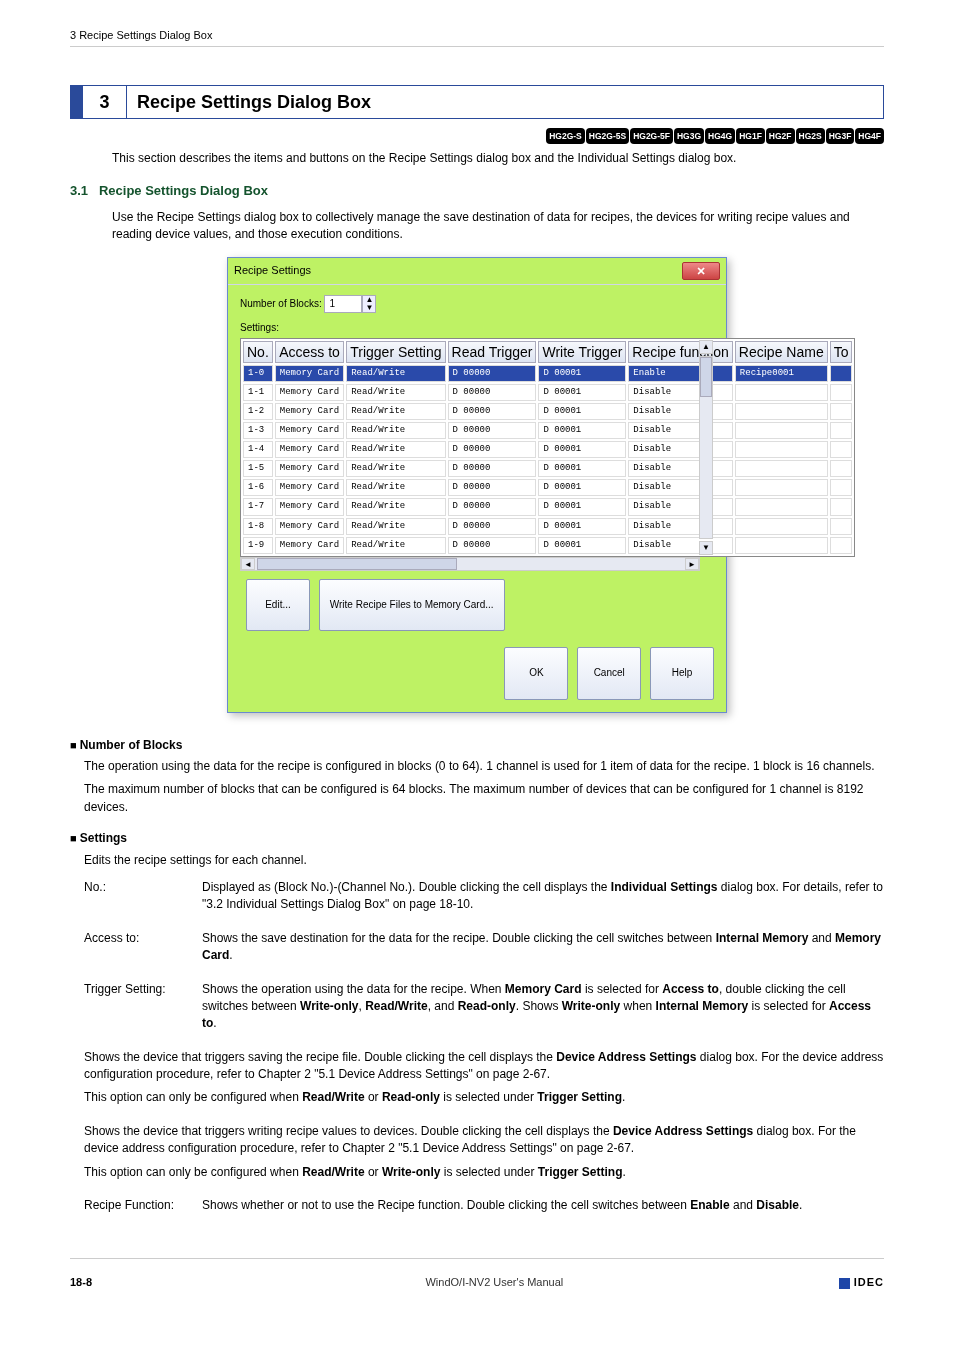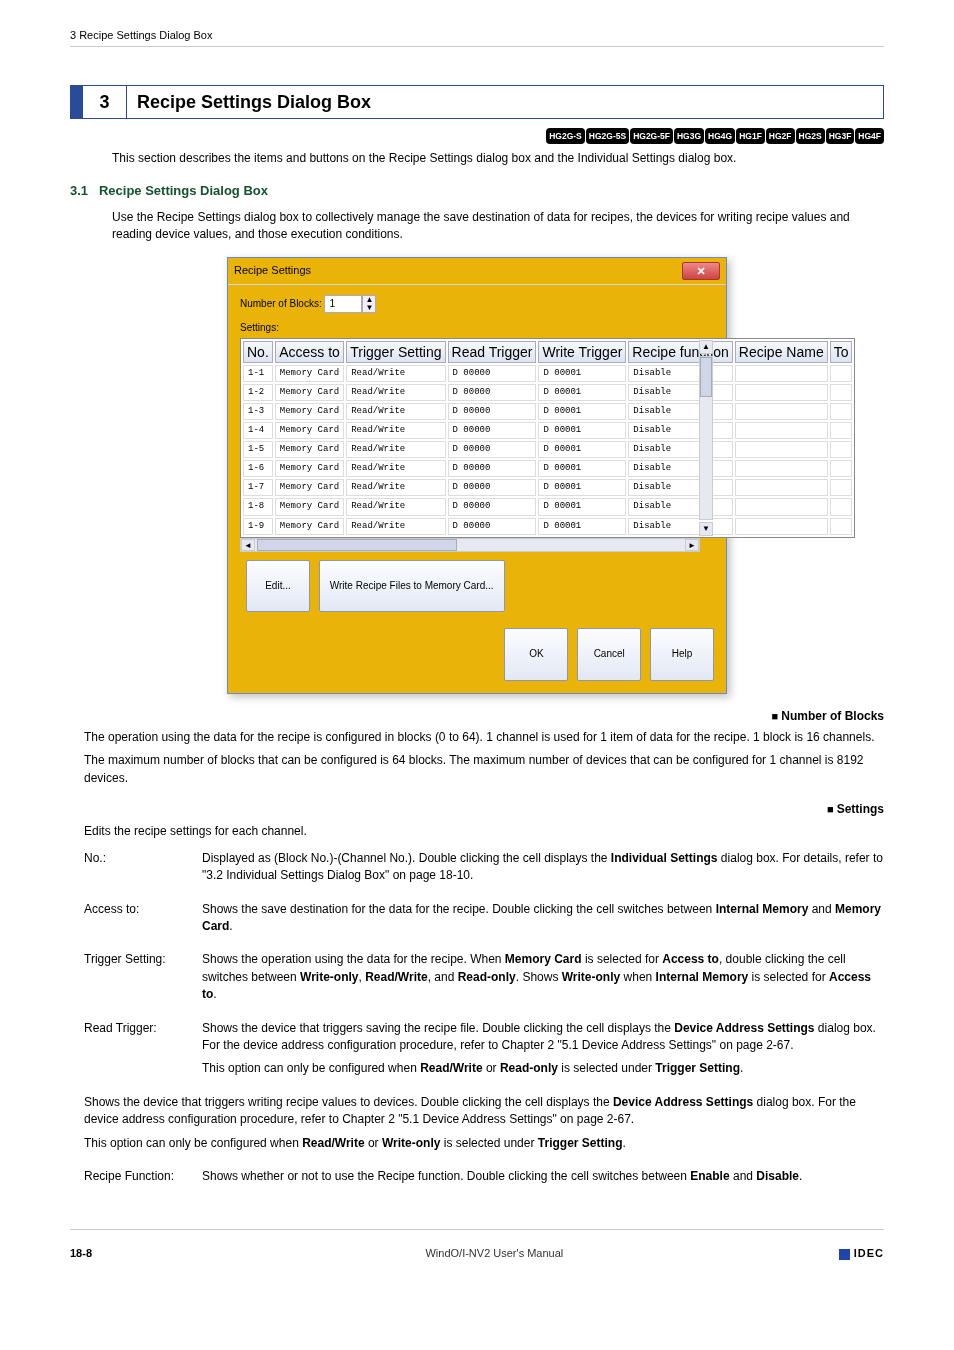--- a/index.html
+++ b/index.html
@@ -59,23 +59,23 @@
   }
 
   .intro-text { margin: 0 0 14px 42px; }
 
   .subhead { font-weight: bold; color: #14532d; font-size: 13px; margin: 10px 0 8px 0; }
   .sub-intro { margin: 0 0 14px 42px; }
 
   
   .dialog {
     width: 500px;
-    margin: 10px auto 14px auto;
+    margin: 10px auto 24px auto;
     border: 1px solid #6a8acf;
-    background: #eab308;
+    background: #bef264;
     font-size: 10px;
     font-family: "Segoe UI", Tahoma, sans-serif;
     box-shadow: 3px 3px 8px rgba(0,0,0,0.25);
   }
   .dialog-titlebar {
     display: flex;
     align-items: center;
     padding: 4px 6px;
     border-bottom: 1px solid #cfd6e8;
   }
@@ -141,21 +141,21 @@
   .dlg-btn-row2 { margin-top: 16px; text-align:right; }
   .dlg-btn {
     display:inline-block; min-width:64px;
     background:linear-gradient(#fcfdff,#e2e8f4);
     border:1px solid #8a98b8; border-radius:2px;
     padding: 18px 10px; font-size:10px; text-align:center;
     margin-left: 6px;
   }
 
   
-  .bullet-head { font-weight: bold; margin-top: 14px; text-align: right; }
+  .bullet-head { font-weight: bold; margin-top: 14px; }
   .bullet-head::before { content: "■ "; font-size: 11px; }
   .bullet-body { margin: 4px 0 6px 14px; }
   .def-row { display: flex; margin: 10px 0 0 14px; }
   .def-term { width: 118px; flex-shrink: 0; }
   .def-desc { flex: 1; }
   .def-desc p { margin-bottom: 6px; }
 
   
   .footer {
     display: flex;
@@ -219,20 +219,30 @@
               <th>Access to</th>
               <th>Trigger Setting</th>
               <th>Read Trigger</th>
               <th>Write Trigger</th>
               <th>Recipe function</th>
               <th>Recipe Name</th>
               <th>To</th>
             </tr>
           </thead>
         <tbody id="gridbody">
+            <tr class="sel">
+              <td>1-0</td>
+              <td>Memory Card</td>
+              <td>Read/Write</td>
+              <td>D 00000</td>
+              <td>D 00001</td>
+              <td>Enable</td>
+              <td>Recipe0001</td>
+              <td></td>
+            </tr>
             <tr>
               <td>1-1</td>
               <td>Memory Card</td>
               <td>Read/Write</td>
               <td>D 00000</td>
               <td>D 00001</td>
               <td>Disable</td>
               <td></td>
               <td></td>
             </tr>
@@ -364,21 +374,20 @@
 
 <div class="def-row">
   <div class="def-term">Trigger Setting:</div>
   <div class="def-desc">
     <p><span>Shows the operation using the data for the recipe. When </span><b>Memory Card</b><span> is selected for </span><b>Access to</b><span>, double clicking the cell switches between </span><b>Write-only</b><span>, </span><b>Read/Write</b><span>, and </span><b>Read-only</b><span>.</span>
     <span>Shows </span><b>Write-only</b><span> when </span><b>Internal Memory</b><span> is selected for </span><b>Access to</b><span>.</span></p>
   </div>
 </div>
 
 <div class="def-row">
-  <div class="def-term">Read Trigger:</div>
   <div class="def-desc">
     <p><span>Shows the device that triggers saving the recipe file. Double clicking the cell displays the </span><b>Device Address Settings</b><span> dialog box. For the device address configuration procedure, refer to Chapter 2 "5.1 Device Address Settings" on page 2-67.</span></p>
     <p><span>This option can only be configured when </span><b>Read/Write</b><span> or </span><b>Read-only</b><span> is selected under </span><b>Trigger Setting</b><span>.</span></p>
   </div>
 </div>
 
 <div class="def-row">
   <div class="def-desc">
     <p><span>Shows the device that triggers writing recipe values to devices. Double clicking the cell displays the </span><b>Device Address Settings</b><span> dialog box. For the device address configuration procedure, refer to Chapter 2 "5.1 Device Address Settings" on page 2-67.</span></p>
     <p><span>This option can only be configured when </span><b>Read/Write</b><span> or </span><b>Write-only</b><span> is selected under </span><b>Trigger Setting</b><span>.</span></p>

